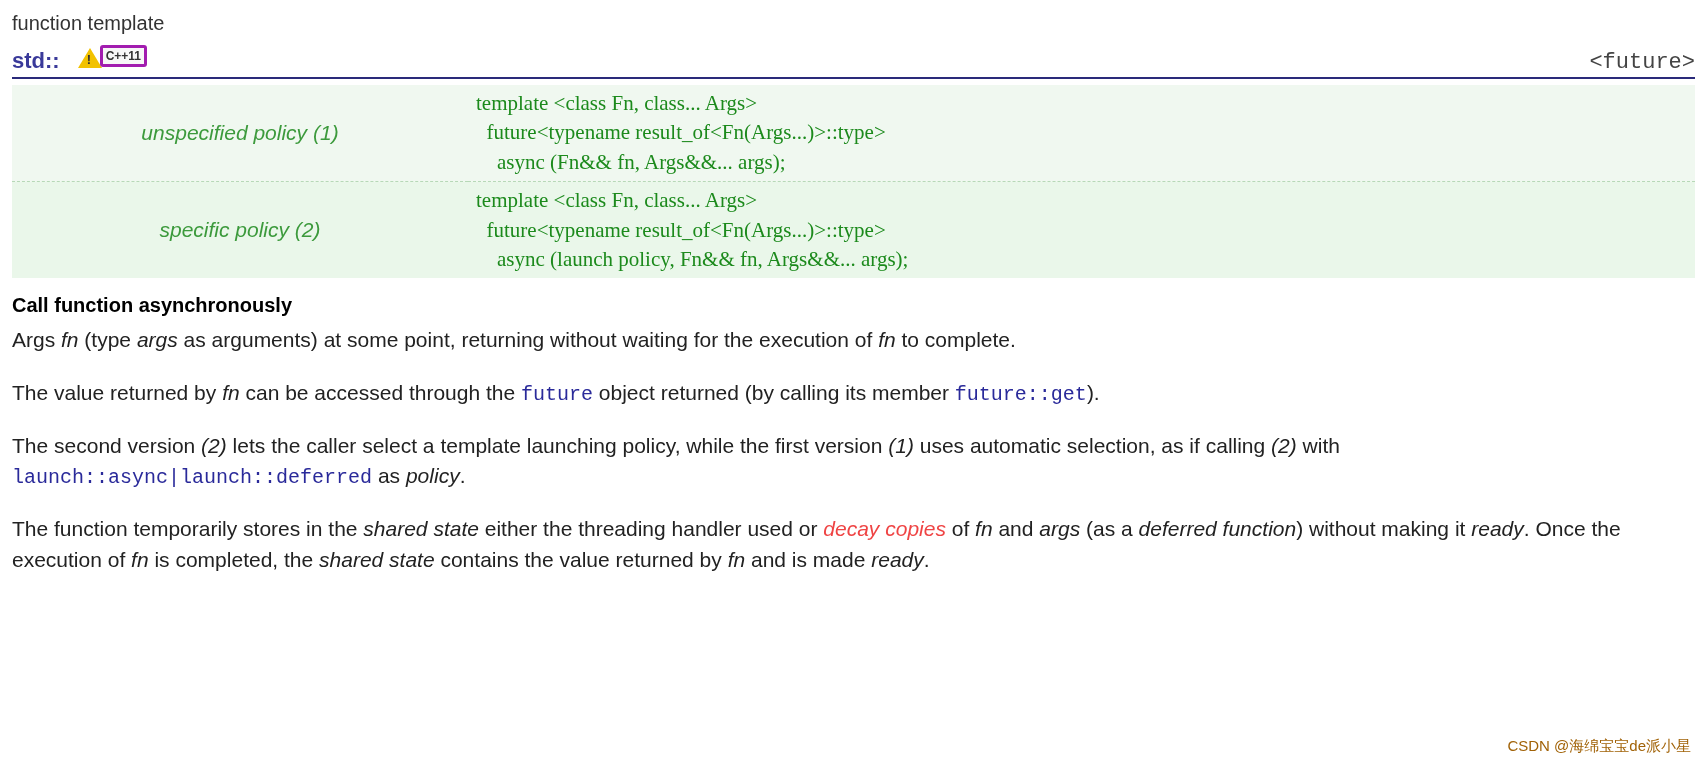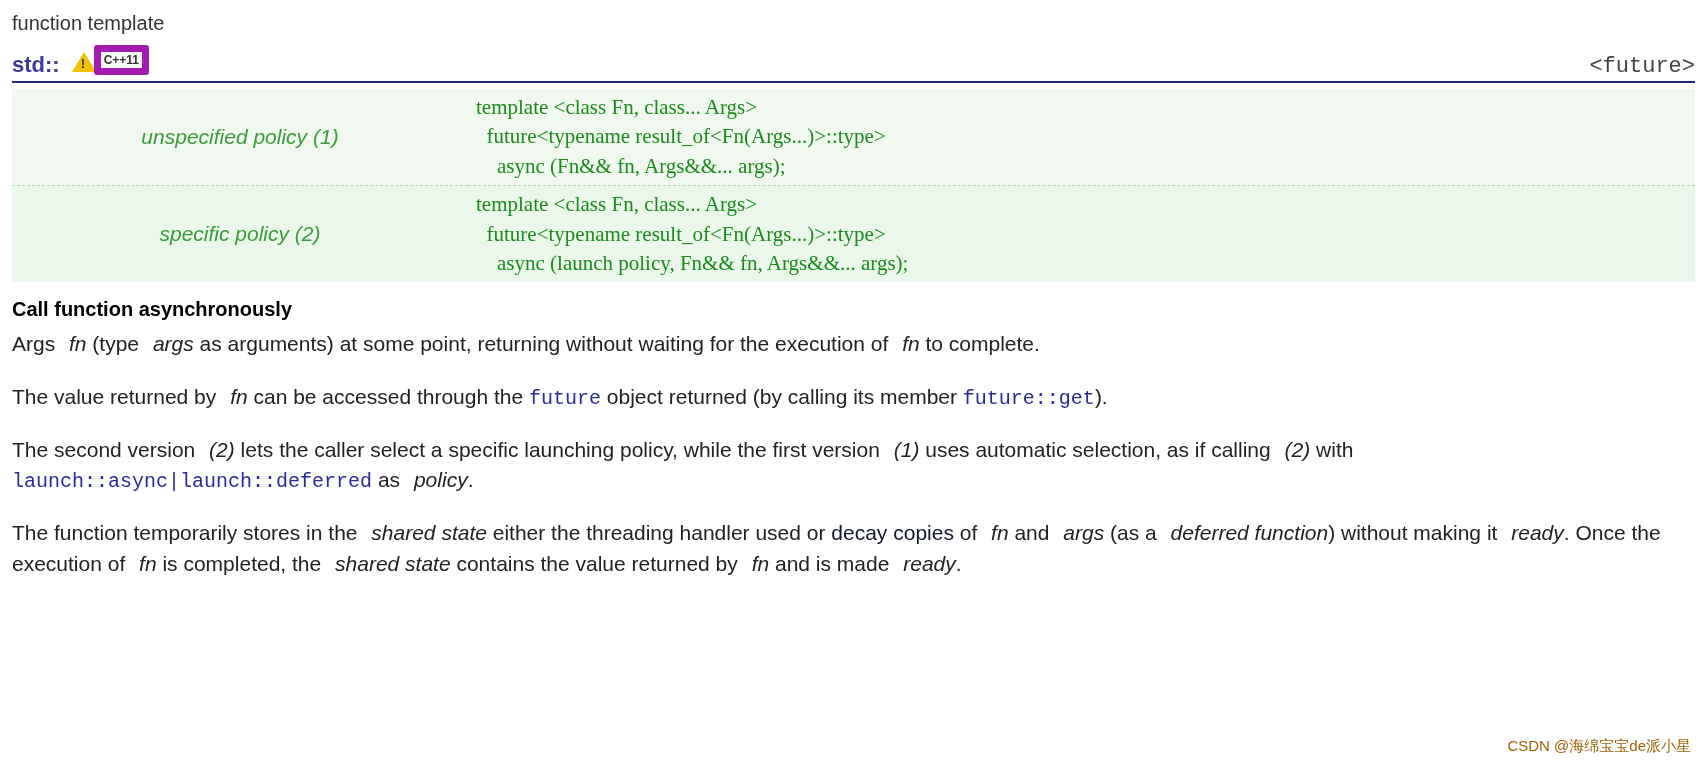--- a/index.html
+++ b/index.html
@@ -23,21 +23,21 @@
     align-items: baseline;
     border-bottom: 2px solid #2a2a7a;
     padding-bottom: 2px;
   }
   .title {
     font-size: 42px;
     font-weight: bold;
     color: #000;
     display: flex;
     align-items: baseline;
-    gap: 2px;
+    gap: 8px;
   }
   .namespace {
     font-size: 22px;
     font-weight: bold;
     color: #3a3a9a;
   }
   .fn-name {
     font-size: 44px;
     font-weight: 900;
     color: #000;
@@ -60,21 +60,21 @@
   .badge-warn::after {
     content: "!";
     position: absolute;
     left: -3px;
     top: 4px;
     font-size: 13px;
     font-weight: bold;
     color: #333;
   }
   .badge-cpp {
-    border: 7px solid #a21caf;
+    border: 3px solid #a21caf;
     border-radius: 3px;
     background: #f7f7f7;
     font-size: 12px;
     font-weight: bold;
     padding: 1px 3px;
     font-family: Arial, sans-serif;
     color: #333;
     position: relative;
     top: -2px;
   }
@@ -114,28 +114,29 @@
     font-weight: bold;
     color: #000;
     margin: 16px 0 8px 0;
   }
   p.body {
     font-size: 21px;
     line-height: 1.45;
     margin: 0 0 22px 0;
     color: #222;
   }
-  em { font-style: italic; margin-left: 8px; }
+  em { font-style: italic; }
   .mono-link {
     font-family: "Courier New", monospace;
     color: #2a2a9a;
     font-size: 20px;
   }
   .link-ital {
-    color: #0f172a;
+    color: #ef4444;
+    font-style: italic;
   }
   .watermark {
     position: fixed;
     right: 16px;
     bottom: 6px;
     font-size: 15px;
     color: #a16207;
     font-family: Arial, "Microsoft YaHei", sans-serif;
   }
 </style>
@@ -176,20 +177,20 @@
 
 <p class="body">
   <span>Args </span><em>fn</em><span> (type </span><em>args</em><span> as arguments) at some point, returning without waiting for the execution of </span><em>fn</em><span> to complete.</span>
 </p>
 
 <p class="body">
   <span>The value returned by </span><em>fn</em><span> can be accessed through the </span><a class="mono-link">future</a><span> object returned (by calling its member </span><a class="mono-link">future::get</a><span>).</span>
 </p>
 
 <p class="body">
-  <span>The second version </span><em>(2)</em><span> lets the caller select a specific launching policy, while the first version </span><em>(1)</em><span> uses automatic selection, as if calling </span><em>(2)</em><span> with </span><a class="mono-link">launch::async</a><span class="mono-link">|</span><a class="mono-link">launch::deferred</a><span> as </span><em>policy</em><span>.</span>
+  <span>The second version </span><em>(2)</em><span> lets the caller select a template launching policy, while the first version </span><em>(1)</em><span> uses automatic selection, as if calling </span><em>(2)</em><span> with </span><a class="mono-link">launch::async</a><span class="mono-link">|</span><a class="mono-link">launch::deferred</a><span> as </span><em>policy</em><span>.</span>
 </p>
 
 <p class="body">
   <span>The function temporarily stores in the </span><em>shared state</em><span> either the threading handler used or </span><a class="link-ital">decay copies</a><span> of </span><em>fn</em><span> and </span><em>args</em><span> (as a </span><em>deferred function</em><span>) without making it </span><em>ready</em><span>. Once the execution of </span><em>fn</em><span> is completed, the </span><em>shared state</em><span> contains the value returned by </span><em>fn</em><span> and is made </span><em>ready</em><span>.</span>
 </p>
 
 <div class="watermark">CSDN @海绵宝宝de派小星</div>
 
 </body></html>

